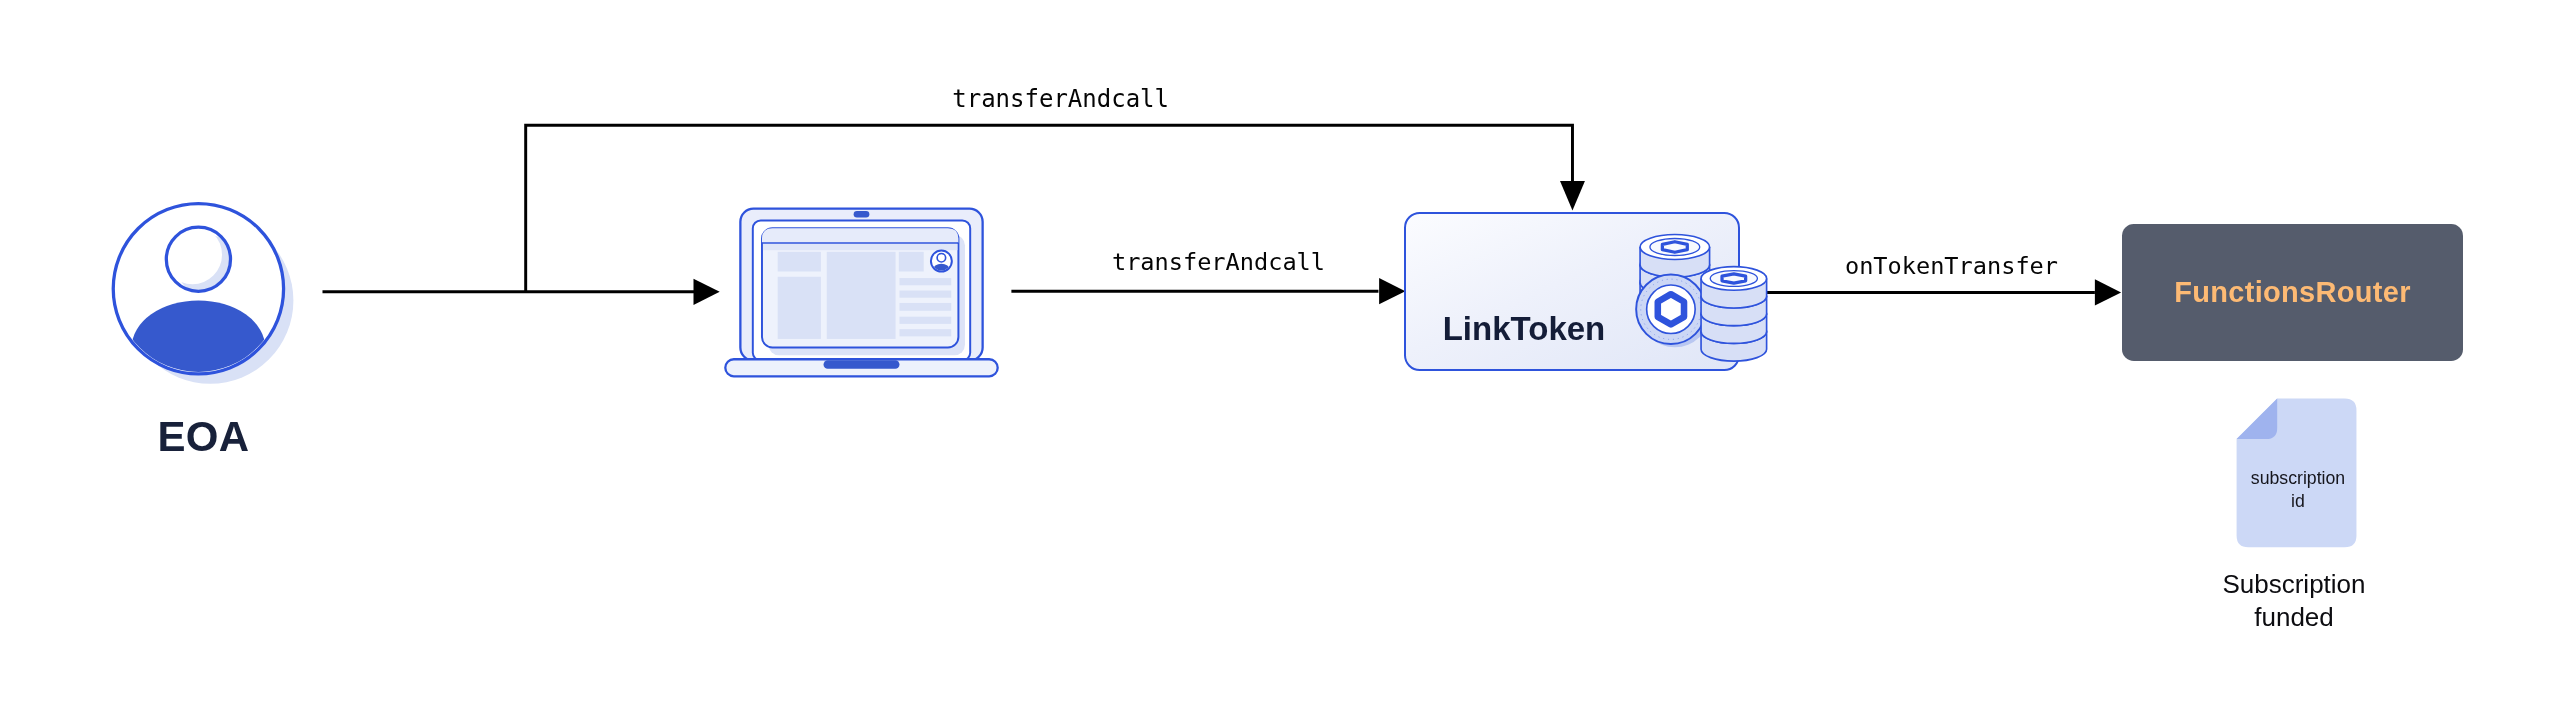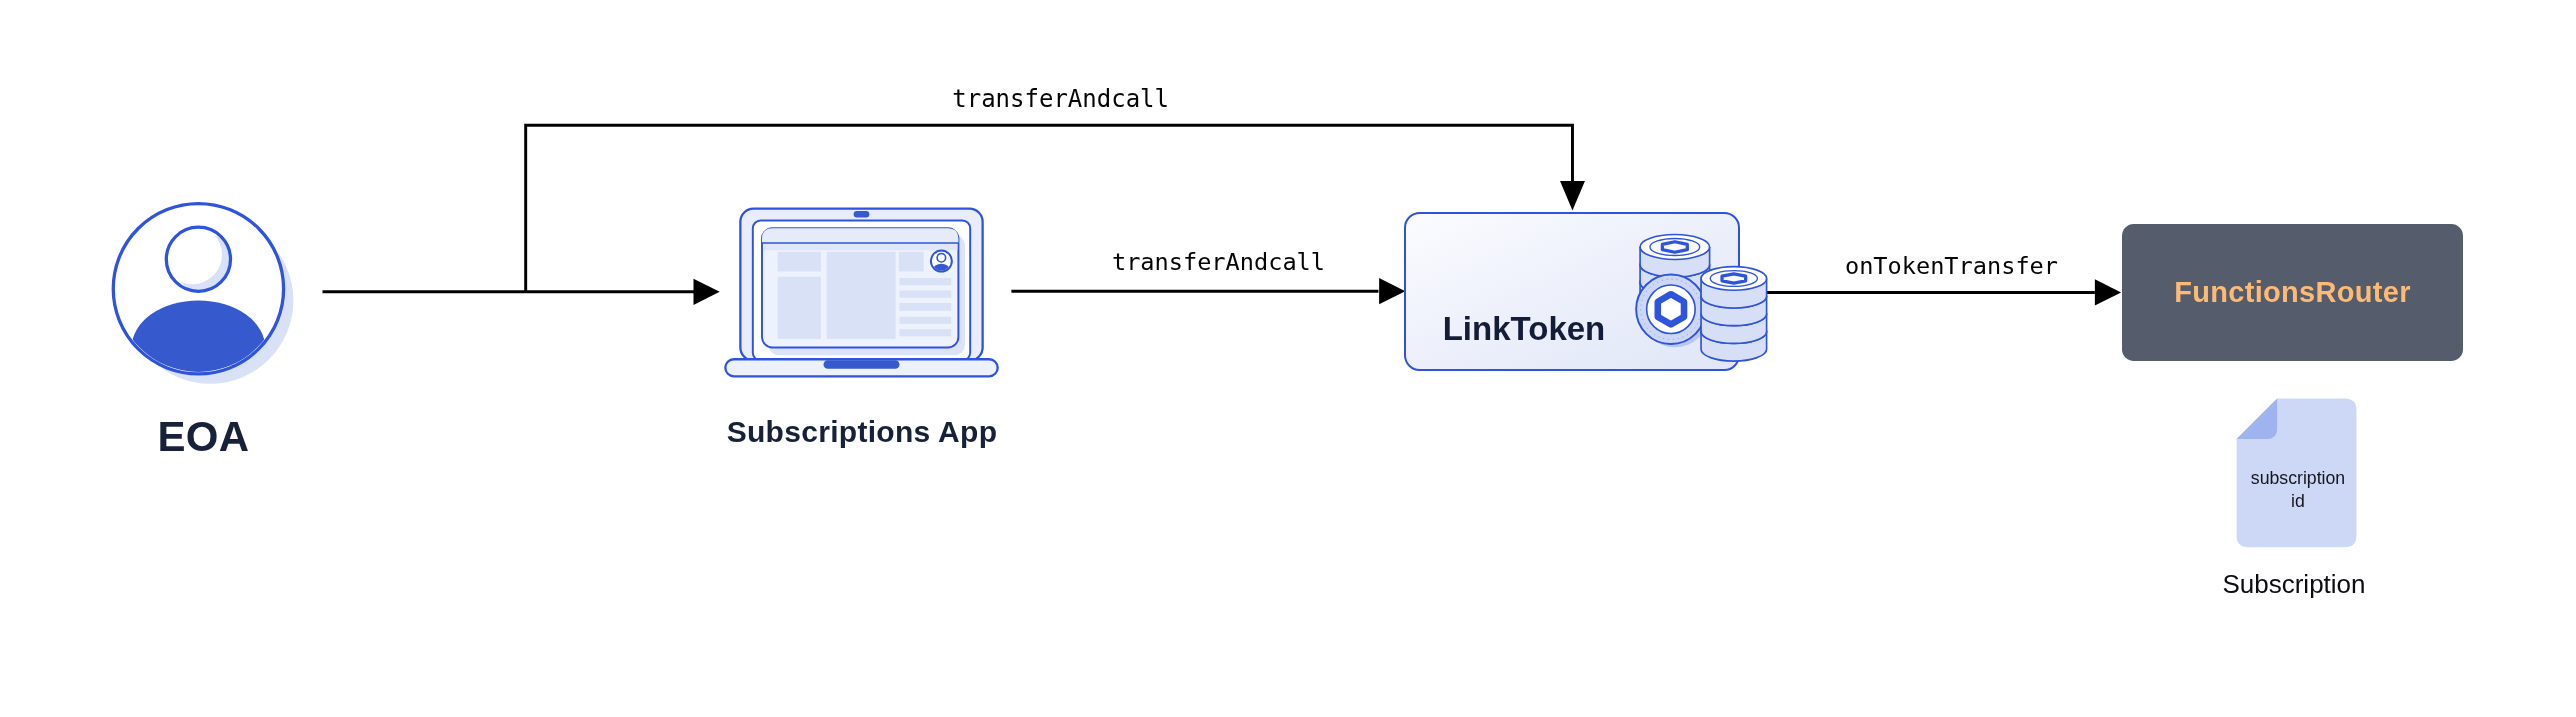--- a/index.html
+++ b/index.html
@@ -144,21 +144,20 @@
         <circle cx="332" cy="90" r="14.5"></circle>
       </clipPath>
     <circle cx="332" cy="90" r="16" fill="#ffffff" stroke="#2e53dc" stroke-width="3"></circle>
     <g clip-path="url(#miniAv)">
       <ellipse cx="332" cy="104" rx="13" ry="10" fill="#3659cd"></ellipse>
     </g>
     <circle cx="332" cy="85" r="6.5" fill="#ffffff" stroke="#2e53dc" stroke-width="2.5"></circle>
     <rect x="2" y="240" width="416" height="26" rx="13" fill="#edf1fc" stroke="#2e53dc" stroke-width="3.5"></rect>
     <rect x="152" y="241.5" width="116" height="13" rx="6.5" fill="#3659cd"></rect>
   </svg>
-  <div class="node-label" style="left:698px;top:415px;width:328px;font-size:30px;">Subscriptions App</div>
 
   <div class="lt-box"></div>
   <div class="lt-label">LinkToken</div>
 
   <svg class="abs" style="left:1606px;top:216px" width="177" height="161" viewBox="0 0 270 245">
 
     <g>
       <g stroke="#2e53dc" stroke-width="2.5">
         <path d="M52 128 L52 155 A53 19 0 0 0 158 155 L158 128" fill="#d7dff6"></path>
         <ellipse cx="105" cy="128" rx="53" ry="19" fill="#eef2fc"></ellipse>
@@ -203,20 +202,21 @@
   <svg class="abs" style="left:2232px;top:393px" width="131" height="161" viewBox="0 0 200 245">
     <path d="M69 8 L172 8 Q190 8 190 26 L190 217 Q190 235 172 235 L25 235 Q7 235 7 217 L7 70 Z" fill="#ccd8f6"></path>
     <path d="M69 8 L7 70 L52 70 Q69 70 69 53 Z" fill="#9fb3ee"></path>
   </svg>
   <div class="doc-text">
     <div>subscription</div>
     <div>id</div>
   </div>
   <div class="caption">
     <div>Subscription</div>
+    <div>funded</div>
   </div>
 
   <div class="edge-label" style="left:907px;top:85px;width:262px;font-size:24px;">transferAndcall</div>
   <div class="edge-label" style="left:1063px;top:248px;width:262px;">transferAndcall</div>
   <div class="edge-label" style="left:1796px;top:252px;width:262px;">onTokenTransfer</div>
 
 </div>
 
 
 </body></html>

